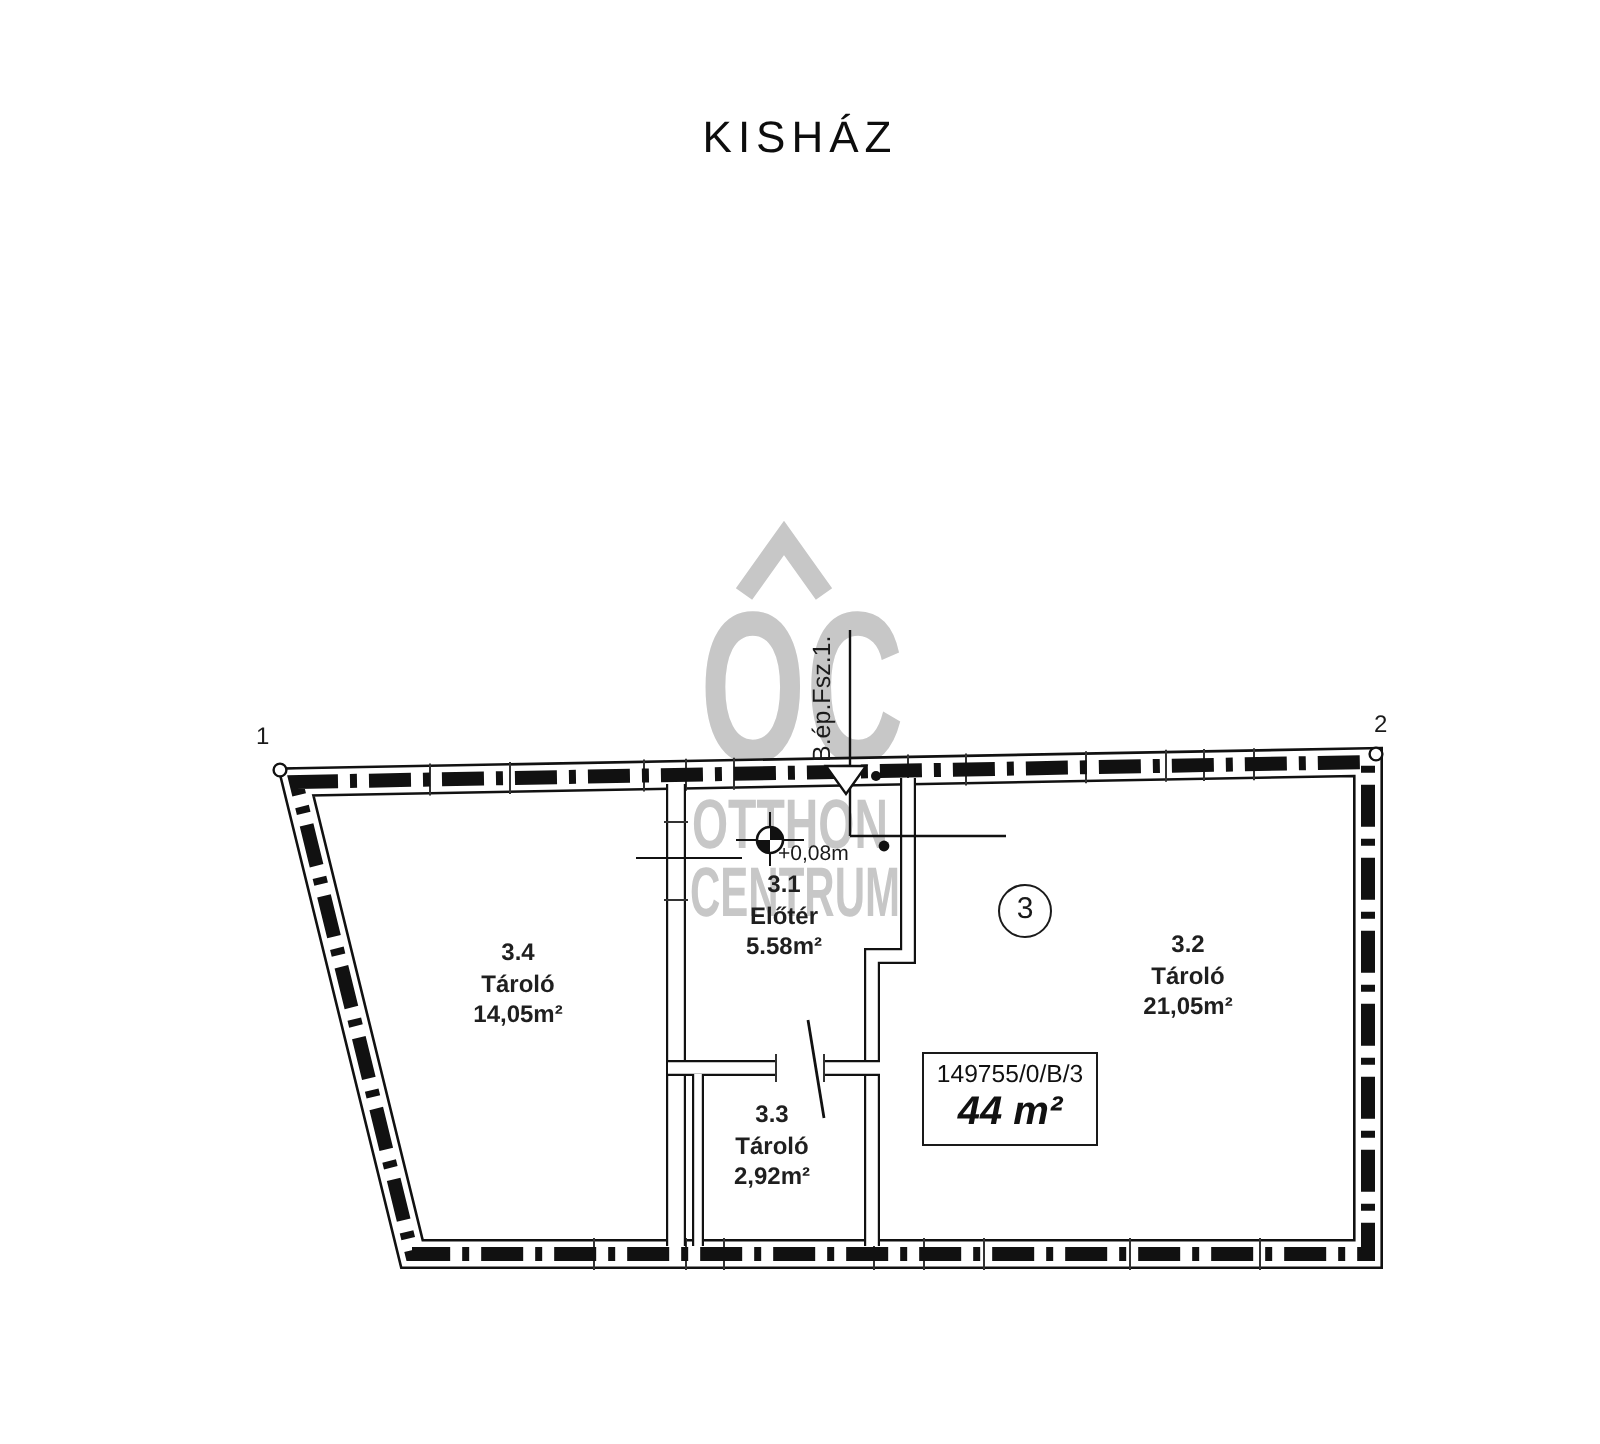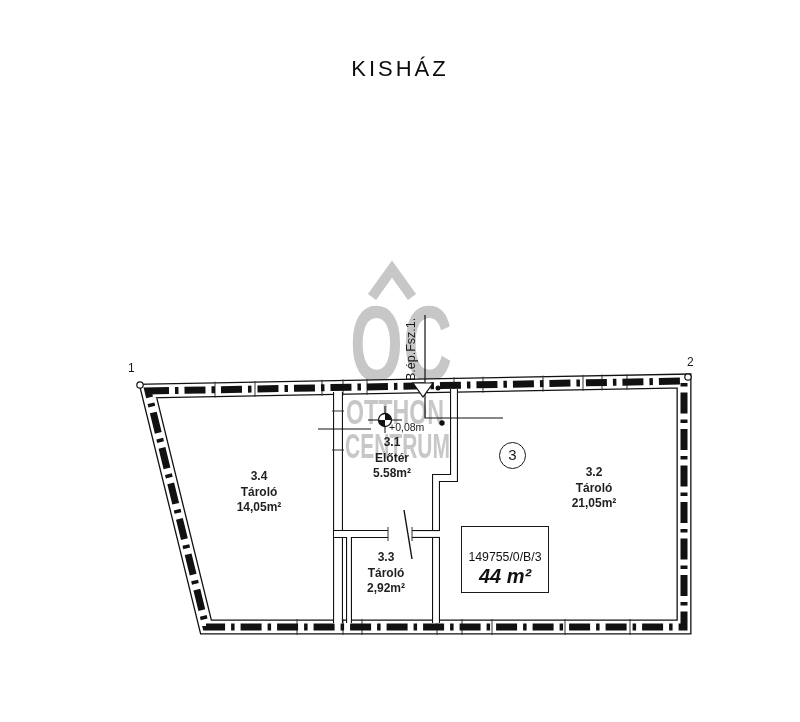--- a/index.html
+++ b/index.html
@@ -19,21 +19,21 @@
   }
   .unit-circle{
     left:499px;top:442px;width:27px;height:27px;border:1.6px solid #1a1a1a;
     border-radius:50%;text-align:center;font-size:15px;line-height:24px;color:#1a1a1a;
     box-sizing:border-box;background:transparent;
   }
   .parcel-box{
     left:461px;top:526px;width:88px;border:1.7px solid #1a1a1a;background:#fff;
     text-align:center;padding:3px 0 4px 0;box-sizing:border-box;
   }
-  .parcel-id{font-size:12.3px;color:#111;margin-top:20px;}
+  .parcel-id{font-size:12.3px;color:#111;}
   .parcel-area{font-size:20px;font-weight:bold;font-style:italic;color:#111;margin-top:1px;}
   .bfsz{
     left:404px;top:381px;transform:rotate(-90deg);transform-origin:0 0;
     font-size:12.5px;color:#1a1a1a;white-space:nowrap;
   }
   .level-text{left:389px;top:421px;font-size:10.5px;color:#1a1a1a;}
 </style>
 </head>
 <body>
 

